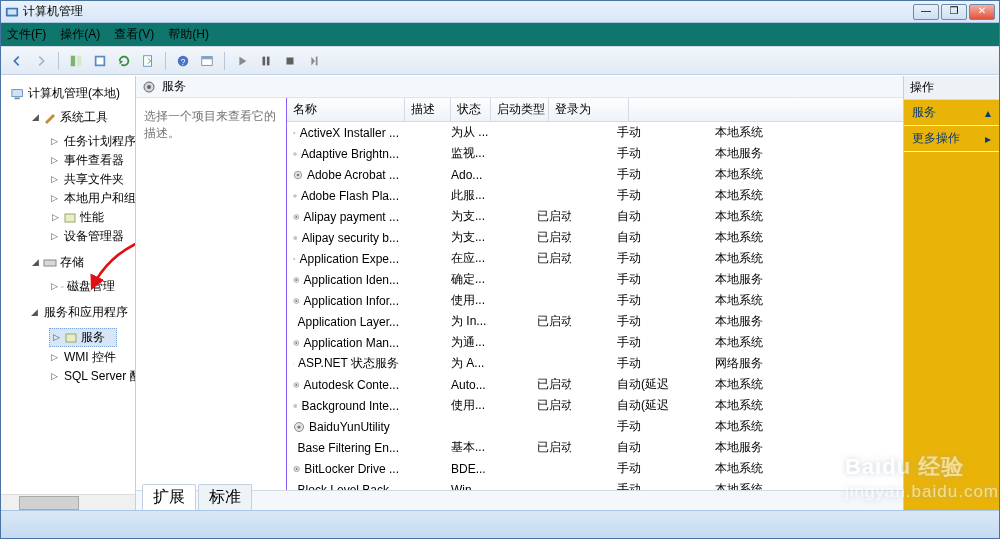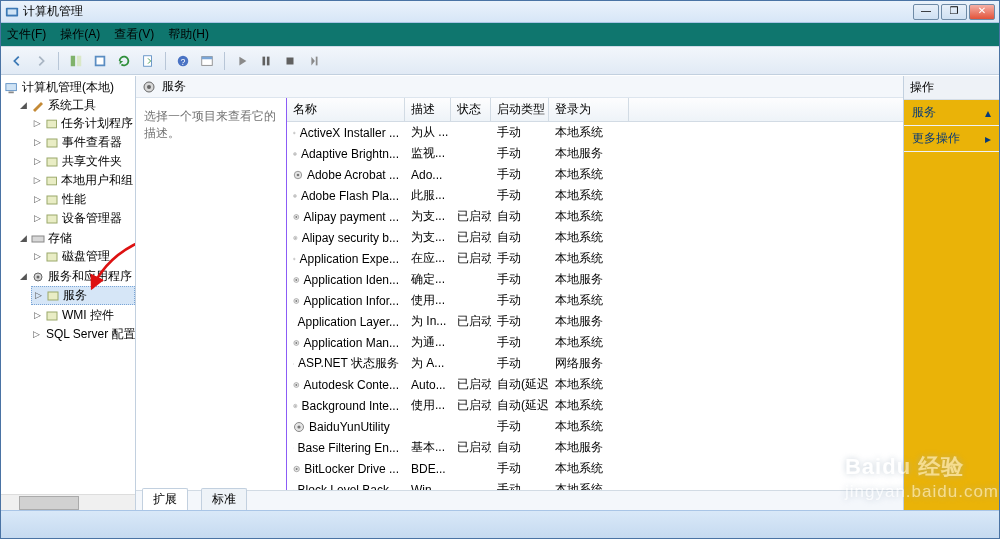--- a/index.html
+++ b/index.html
@@ -18,42 +18,42 @@
   
   .toolbar { height:28px; background:linear-gradient(#f2f6fb,#e1eaf5); display:flex; align-items:center; padding:0 6px; gap:4px; border-bottom:1px solid #c2d0df;}
   .tbtn { width:20px; height:20px; display:flex; align-items:center; justify-content:center; border:1px solid transparent; border-radius:2px;}
   .tsep { width:1px; height:18px; background:#b8c6d7; margin:0 3px;}
   .tbtn svg { width:14px; height:14px; }
   
   .body3col { flex:1; display:flex; overflow:hidden; border-top:1px solid #fff;}
   .tree { width:135px; border-right:1px solid #c2d0df; background:#fff; overflow:auto; padding:2px 0; position:relative;}
   .tree-hscroll { position:absolute; bottom:0; left:0; right:0; height:16px; background:#f0f0f0; border-top:1px solid #ddd; display:flex; align-items:center;}
   .tree-hscroll .thumb { height:14px; background:#d1d1d1; border:1px solid #aaa; margin-left:18px; width:60px;}
-  .tree ul { list-style:none; margin:0; padding:0 0 0 14px;}
+  .tree ul { list-style:none; margin:6px; padding:0 0 0 14px;}
   .tree > ul { padding-left:2px;}
   .tree li { white-space:nowrap; padding:1px 0;}
   .tree .row { display:flex; align-items:center; gap:3px; padding:0 2px; cursor:default;}
   .tree .exp { width:9px; height:9px; display:inline-block; color:#555; font-size:9px; line-height:9px; text-align:center;}
   .tree .nic { width:14px; height:12px; }
   .tree .sel { background:#d6e6f7; border:1px dotted #7aa5d6;}
   
   .center { flex:1; display:flex; flex-direction:column; border-right:1px solid #c2d0df;}
   .center-head { height:22px; background:#f4f7fb; border-bottom:1px solid #dde5ee; display:flex; align-items:center; padding:0 6px; gap:6px;}
   .center-head .label { font-weight:normal; color:#000;}
   .center-body { flex:1; display:flex; overflow:hidden;}
   .desc-col { width:150px; padding:10px 8px; color:#737373;}
   .list-col { flex:1; overflow:auto; border-left:1px solid #8b5cf6;}
   .list-head { display:flex; background:linear-gradient(#fdfdfe,#eef3f8); border-bottom:1px solid #d2dbe4; position:sticky; top:0;}
   .list-head .hc { padding:3px 6px; border-right:1px solid #d2dbe4; font-weight:normal; text-align:left; white-space:nowrap; overflow:hidden;}
-  .list-row { display:flex; padding:0; }
+  .list-row { display:flex; padding:0;gap:40px; }
   .list-row .c { padding:2px 6px; white-space:nowrap; overflow:hidden; text-overflow:ellipsis; display:flex; align-items:center; gap:4px;}
   .svc-ic { width:12px; height:12px; }
   .col-name { width:118px;} .col-desc{width:46px;} .col-stat{width:40px;} .col-start{width:58px;} .col-logon{width:80px;}
   .tabs { height:20px; background:#f4f7fb; border-top:1px solid #d2dbe4; display:flex; align-items:flex-end; padding-left:6px;}
-  .tab { padding:2px 10px; border:1px solid #c2d0df; border-bottom:none; background:#fff; margin-right:13px; font-size:12px; border-radius:2px 2px 0 0;}
+  .tab { padding:2px 10px; border:1px solid #c2d0df; border-bottom:none; background:#fff; margin-right:2px; font-size:16px; border-radius:2px 2px 0 0;}
   .tab.inactive { background:#eef3f8;}
   
   .actions { width:95px; background:#eab308;}
   .actions .ah { background:#eef2f7; border-bottom:1px solid #d4dde6; padding:3px 6px; font-weight:normal;}
   .actions .section { padding:4px 8px; border-bottom:1px solid #eef2f7;}
   .actions .link { color:#063a7a; display:flex; justify-content:space-between; align-items:center; cursor:default;}
   
   .arrow { position:absolute; left:86px; top:160px; pointer-events:none;}
   .arrow svg { width:60px; height:60px;}
   

